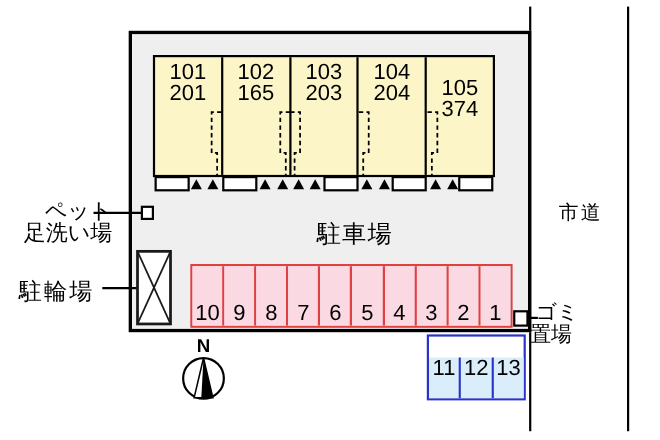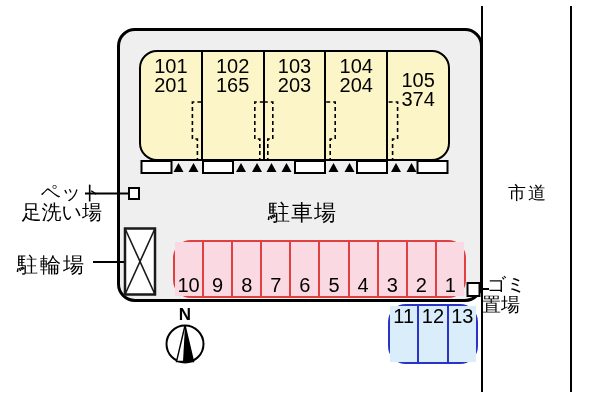--- a/index.html
+++ b/index.html
@@ -1,42 +1,42 @@
 <!DOCTYPE html>
 <html><head>
 <meta charset="utf-8">
 <style>
   html,body{margin:0;padding:0;background:#fff;}
   #stage{
     position:relative;width:600px;height:400px;background:#ffffff;overflow:hidden;
     font-family:"Liberation Sans","DejaVu Sans",sans-serif;color:#000;
   }
-  .abs{position:absolute;border-radius:18px;}
+  .abs{position:absolute;}
   
   .road-line{position:absolute;top:6px;width:2px;height:386px;background:#000;}
   #road-line-inner{left:481px;}
   #road-line-outer{left:570px;}
   .city-road{left:508px;top:181px;font-size:18px;letter-spacing:2px;font-weight:bold;font-weight:normal;}
   
   .site{left:117px;top:28px;width:360px;height:268px;border:3px solid #000;background:#EFEFEF;}
   
   .building{left:139px;top:50px;width:307px;height:107px;border:2px solid #000;background:#FBF5C8;display:flex;}
   .unit{flex:1;border-right:2px solid #000;text-align:center;padding-top:5px;font-size:20px;line-height:19px;}
   .unit:last-child{border-right:none;margin-top:14px;}
   
   .pink-row{left:173px;top:240px;width:289px;height:54px;border:2px solid #E04040;background:transparent;display:flex;}
   .pink-cell{flex:1;background:#FBD9E2;border-right:2px solid #E04040;display:flex;align-items:flex-end;justify-content:center;
              font-size:20px;line-height:20px;padding-bottom:1px;}
   .pink-cell:last-child{border-right:none;}
   .blue-row{left:388px;top:304px;width:86px;height:56px;border:2px solid #2A33C8;display:flex;}
   .blue-cell{flex:1;background:#D9EDFB;border-right:2px solid #2A33C8;display:flex;align-items:flex-start;justify-content:center;
-             font-size:20px;line-height:21px;}
+             font-size:20px;line-height:21px;margin-top:19px;}
   .blue-cell:last-child{border-right:none;}
   
-  .parking-area{left:268px;top:198px;font-size:22px;letter-spacing:1px;}
+  .parking-area{left:288px;top:198px;font-size:22px;letter-spacing:1px;}
   .pet-label{left:6px;top:182px;width:96px;text-align:right;font-size:20px;line-height:20px;}
   .bicycle-label{left:17px;top:251px;font-size:21px;letter-spacing:2px;}
   .garbage-label{left:487px;top:275px;font-size:19px;line-height:20px;}
   .garbage-label .l2{margin-left:-5px;}
   .compass-n{left:174px;top:305px;width:22px;text-align:center;font-size:17px;font-weight:bold;}
   svg{position:absolute;left:0;top:0;}
 </style>
 </head>
 <body>
 

